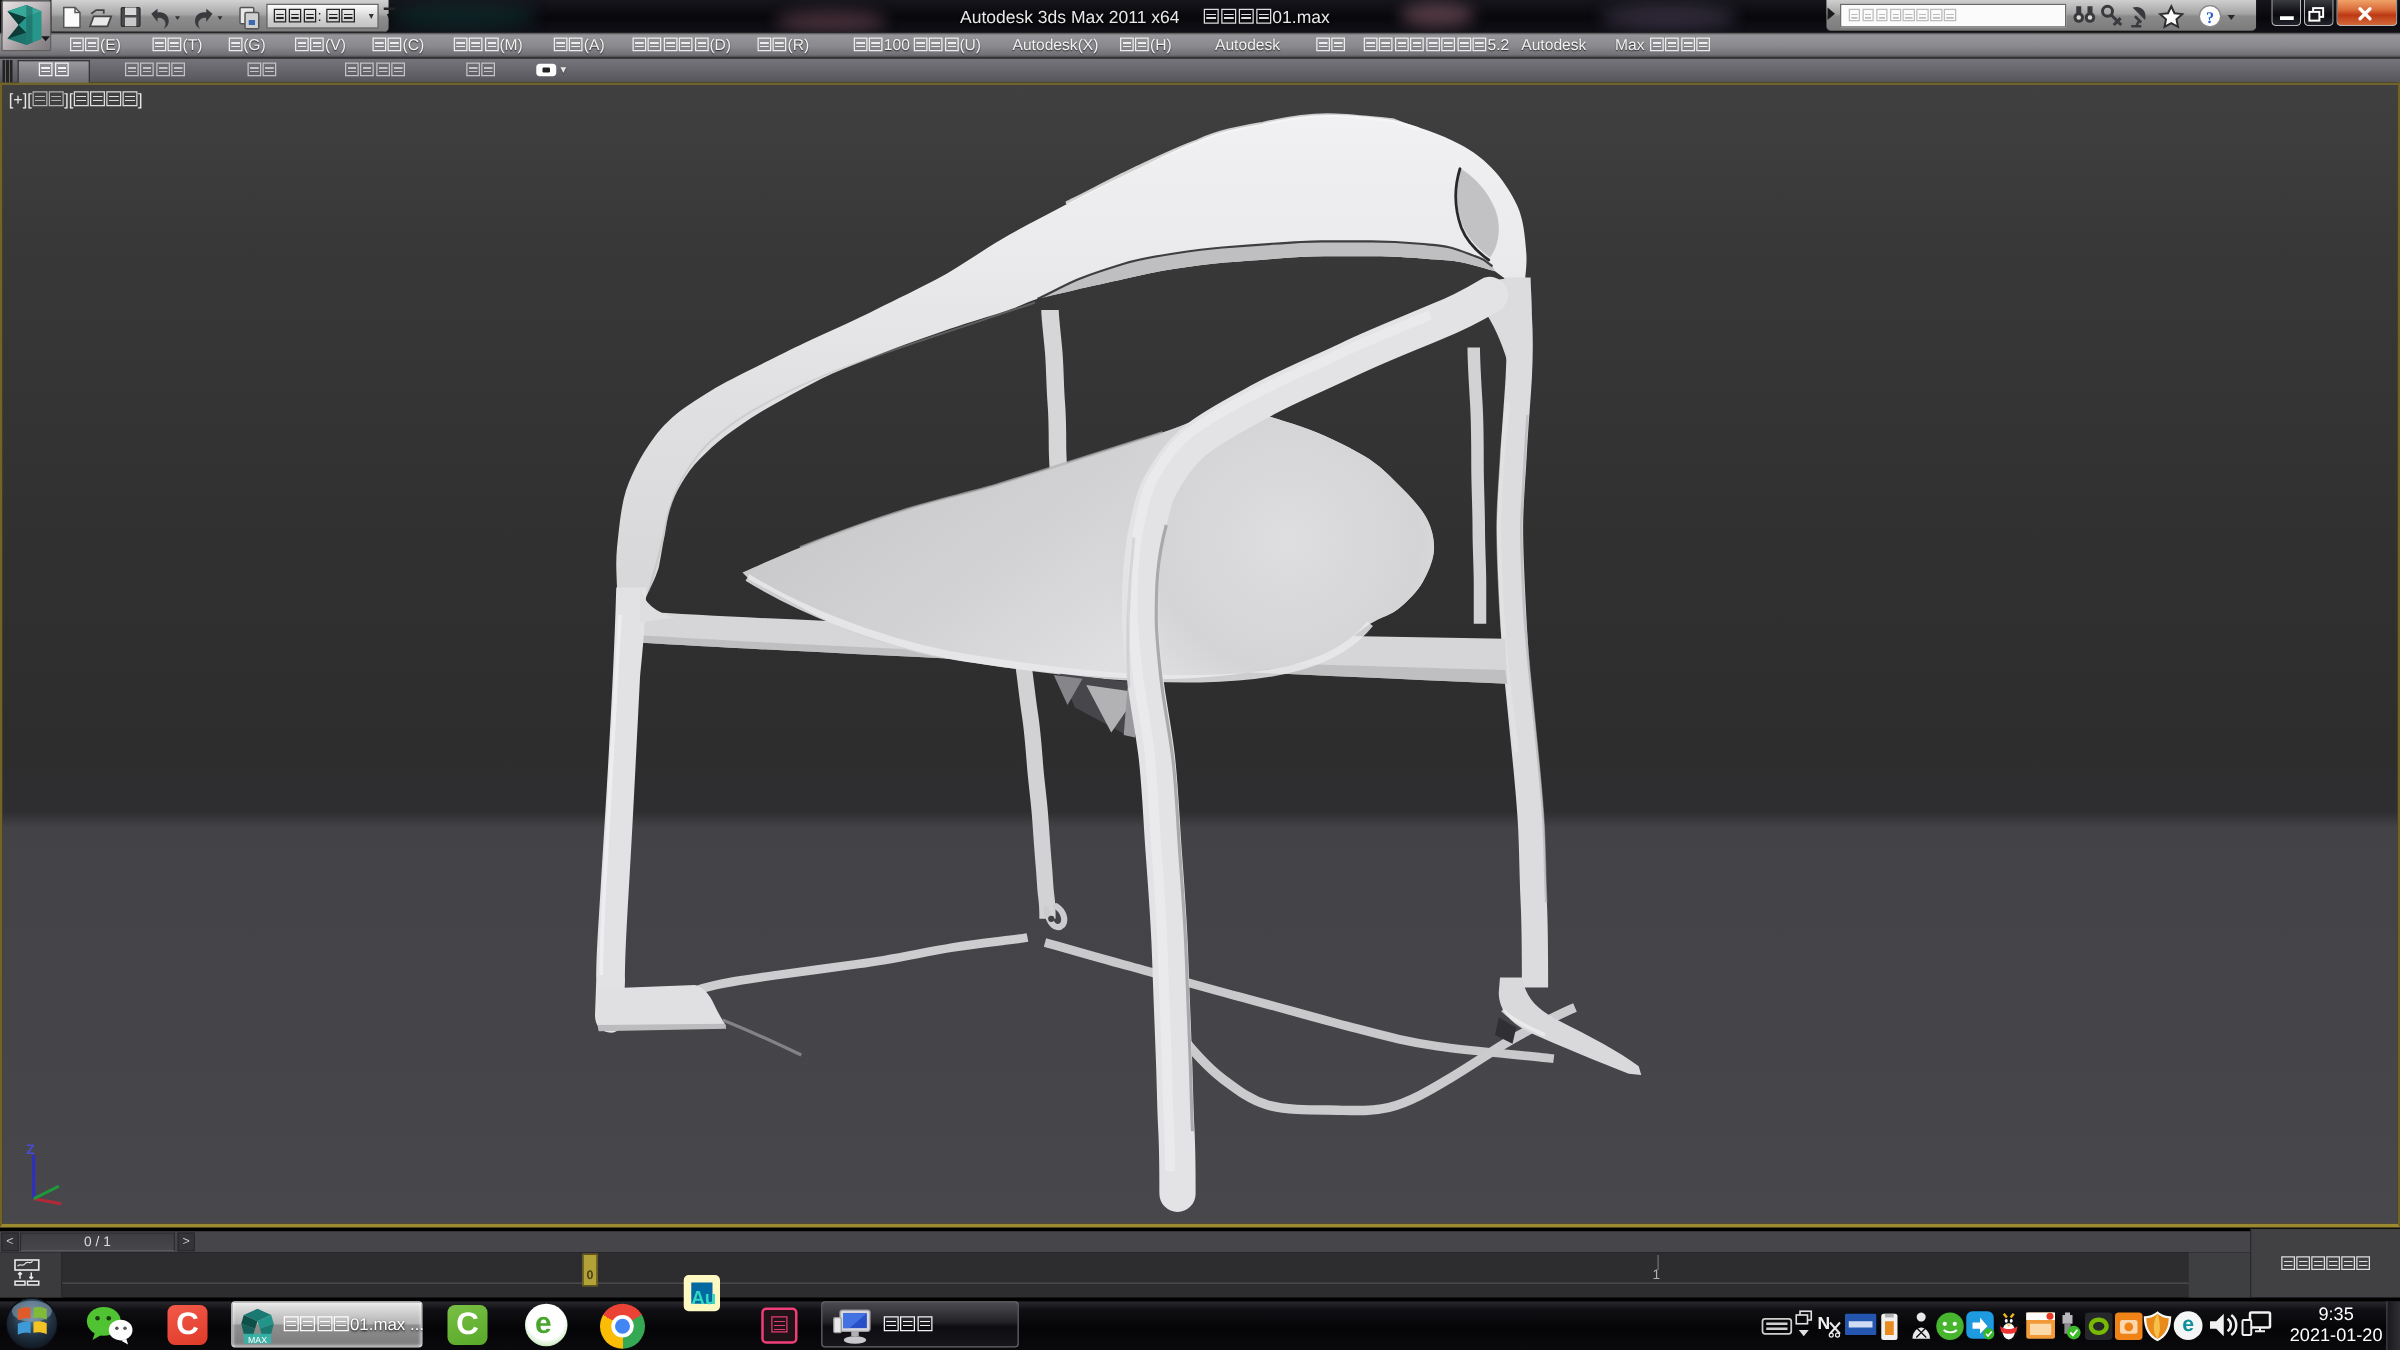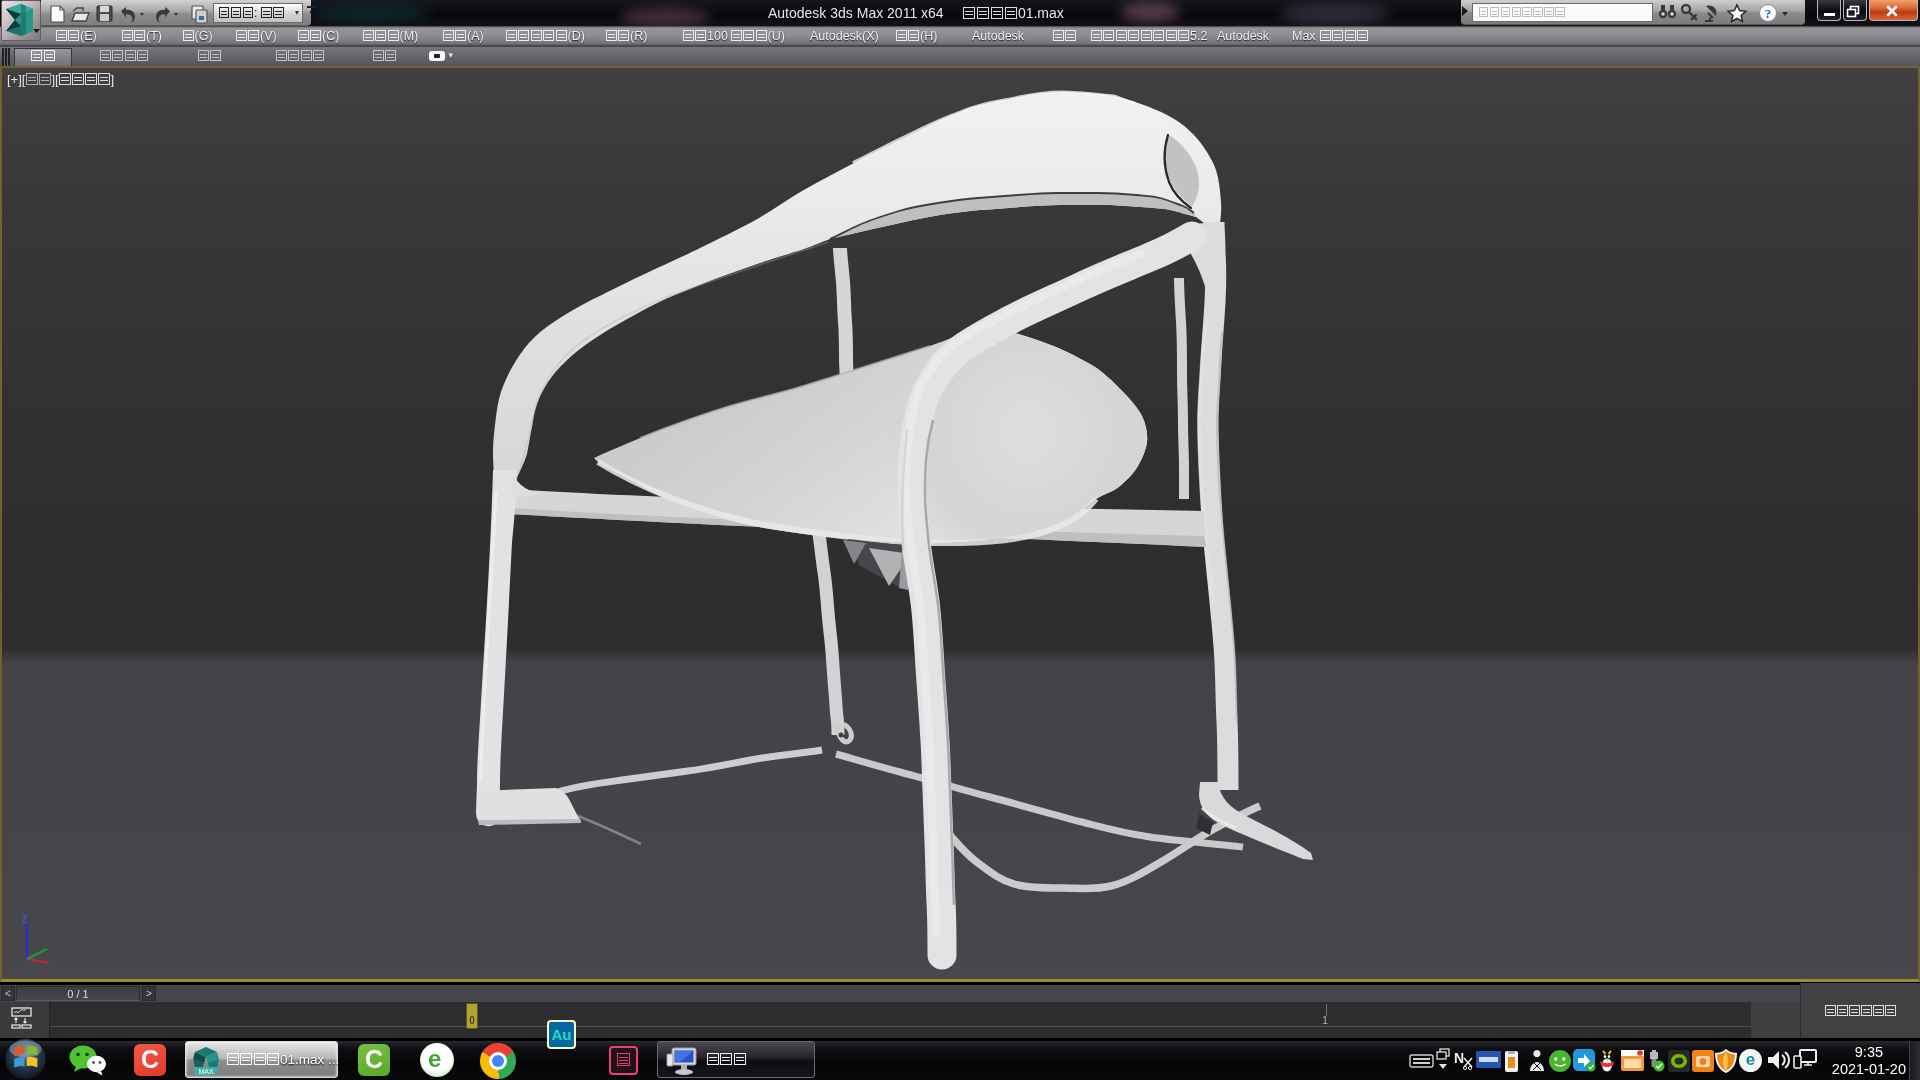--- a/index.html
+++ b/index.html
@@ -326,21 +326,21 @@
 
 <div class="abs" style="left:420px;top:1043px;width:34px;height:34px;border-radius:50%;background:radial-gradient(circle at 50% 42%,#ffffff 55%,#d9f0d0 70%,#8fce70)">
       <span style="position:absolute;left:8px;top:2px;color:#49a52e;font-size:24px;font-weight:bold">e</span>
     </div>
 
 <div class="abs" style="left:480px;top:1043px;width:36px;height:36px;border-radius:50%;background:conic-gradient(from -60deg,#ea4335 0 33%,#34a853 0 66%,#fbbc05 0 100%)">
       <div class="abs" style="left:9px;top:9px;width:18px;height:18px;border-radius:50%;background:#fff"></div>
       <div class="abs" style="left:12px;top:12px;width:12px;height:12px;border-radius:50%;background:#4286f5"></div>
     </div>
 
-<div class="abs" style="left:547px;top:1020px;width:29px;height:29px;background:#0369a1;border:2px solid #fef9c3;border-radius:4px;color:#2fd8c2;font-size:15px;font-weight:bold;text-align:center;line-height:25px">Au</div>
+<div class="abs" style="left:547px;top:1020px;width:29px;height:29px;background:#0369a1;border:6px solid #fef9c3;border-radius:4px;color:#2fd8c2;font-size:15px;font-weight:bold;text-align:center;line-height:25px">Au</div>
 
 <div class="abs" style="left:609px;top:1046px;width:29px;height:29px;background:#1f1318;border:2px solid #ef3e78;border-radius:4px;color:#ef3e78;text-align:center;font-size:14px;line-height:25px"><span class="cj" style="width:13px;height:13px"></span></div>
 
 <div class="taskbtn" style="left:657px;width:158px;background:linear-gradient(180deg,#4a4a50,#222226 45%,#0e0e12 55%,#16161a);border:1px solid #6a6a70">
  <svg style="position:absolute;left:8px;top:4px" width="34" height="30" viewBox="0 0 34 30">
   <rect x="6" y="2" width="24" height="17" rx="2" fill="#d8d8dc" stroke="#9a9aa0"></rect>
   <rect x="8.5" y="4.5" width="19" height="12" fill="#2a50c8"></rect>
   <path d="M8.5 4.5 l19 0 -14 12 -5 0 Z" fill="#4a7ae8" opacity=".8"></path>
   <rect x="15" y="19" width="6" height="4" fill="#b0b0b4"></rect>
   <ellipse cx="18" cy="26" rx="9" ry="3" fill="#c8c8cc"></ellipse>

